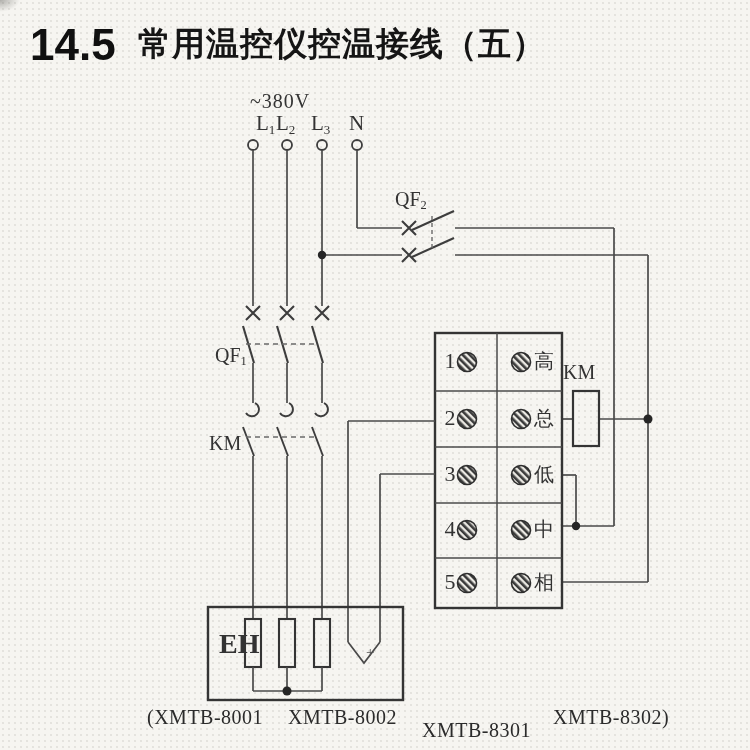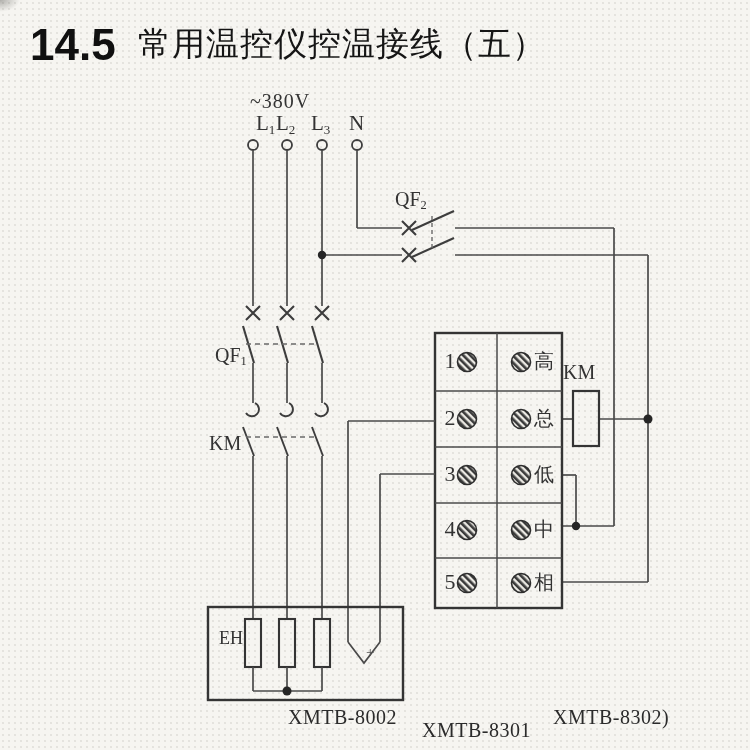--- a/index.html
+++ b/index.html
@@ -13,28 +13,28 @@
     font-family:"Liberation Serif","DejaVu Serif",serif;
     color:#2e2e2e;
   }
   .lbl{position:absolute;line-height:1.05;white-space:nowrap;color:#333;}
   .sans{font-family:"Liberation Sans","DejaVu Sans",sans-serif;}
   sub{font-size:0.62em;vertical-align:-0.28em;}
   #svg-layer{position:absolute;left:0;top:0;}
   .smudge{position:absolute;left:0;top:0;width:20px;height:12px;
     background:radial-gradient(ellipse at top left, rgba(90,90,85,0.45), transparent 70%);}
   .title-num{left:30px;top:22px;font-size:44px;font-weight:bold;color:#101010;}
-  .title-cn{left:138px;top:27px;font-size:33px;font-weight:normal;color:#151515;letter-spacing:1px;}
+  .title-cn{left:138px;top:27px;font-size:33px;font-weight:bold;color:#151515;letter-spacing:1px;}
   .volt{left:250px;top:91px;font-size:20px;letter-spacing:1px;}
   .phase{top:112px;font-size:21px;}
   .qf2{left:395px;top:189px;font-size:20px;}
   .qf1{left:215px;top:345px;font-size:20px;}
   .kmc{left:209px;top:433px;font-size:20px;}
   .kmcoil{left:563px;top:362px;font-size:20px;}
-  .eh{left:219px;top:629px;font-size:18px;}
+  .eh{left:219px;top:629px;font-size:28px;font-weight:bold;}
   .plus{left:366px;top:645px;font-size:15px;color:#555;}
   .tnum{width:20px;text-align:center;font-size:22px;left:440px;}
   .tname{left:534px;width:26px;font-size:20px;}
   .model{top:707px;font-size:20px;letter-spacing:0.5px;color:#2b2b2b;}
 </style>
 </head>
 <body>
 
 <div id="page">
 
@@ -193,17 +193,18 @@
   <div class="lbl tnum" style="top:462px;">3</div>
   <div class="lbl tnum" style="top:517px;">4</div>
   <div class="lbl tnum" style="top:570px;">5</div>
 
   <div class="lbl tname" style="top:351px;">高</div>
   <div class="lbl tname" style="top:408px;">总</div>
   <div class="lbl tname" style="top:464px;">低</div>
   <div class="lbl tname" style="top:519px;">中</div>
   <div class="lbl tname" style="top:572px;">相</div>
 
+  <div class="lbl model" style="left:147px;">(XMTB-8001</div>
   <div class="lbl model" style="left:288px;">XMTB-8002</div>
   <div class="lbl model" style="left:422px;margin-top:13px;">XMTB-8301</div>
   <div class="lbl model" style="left:553px;">XMTB-8302)</div>
 
 </div>
 
 </body></html>

